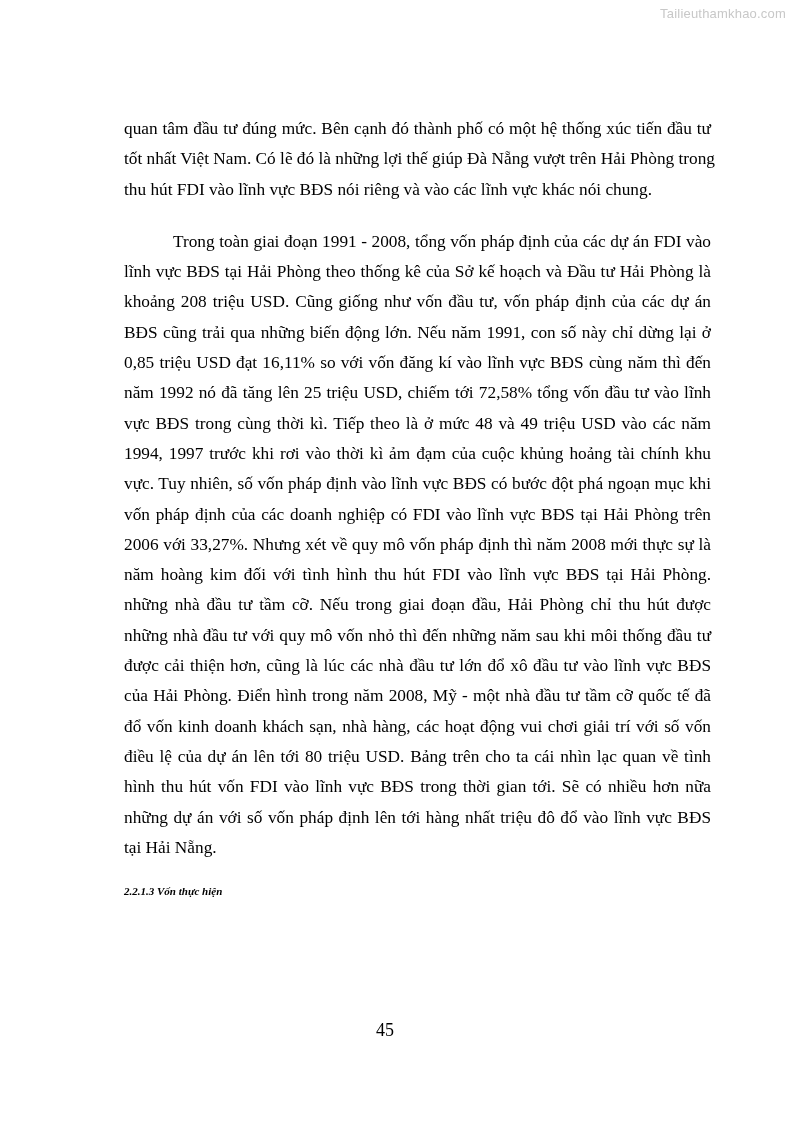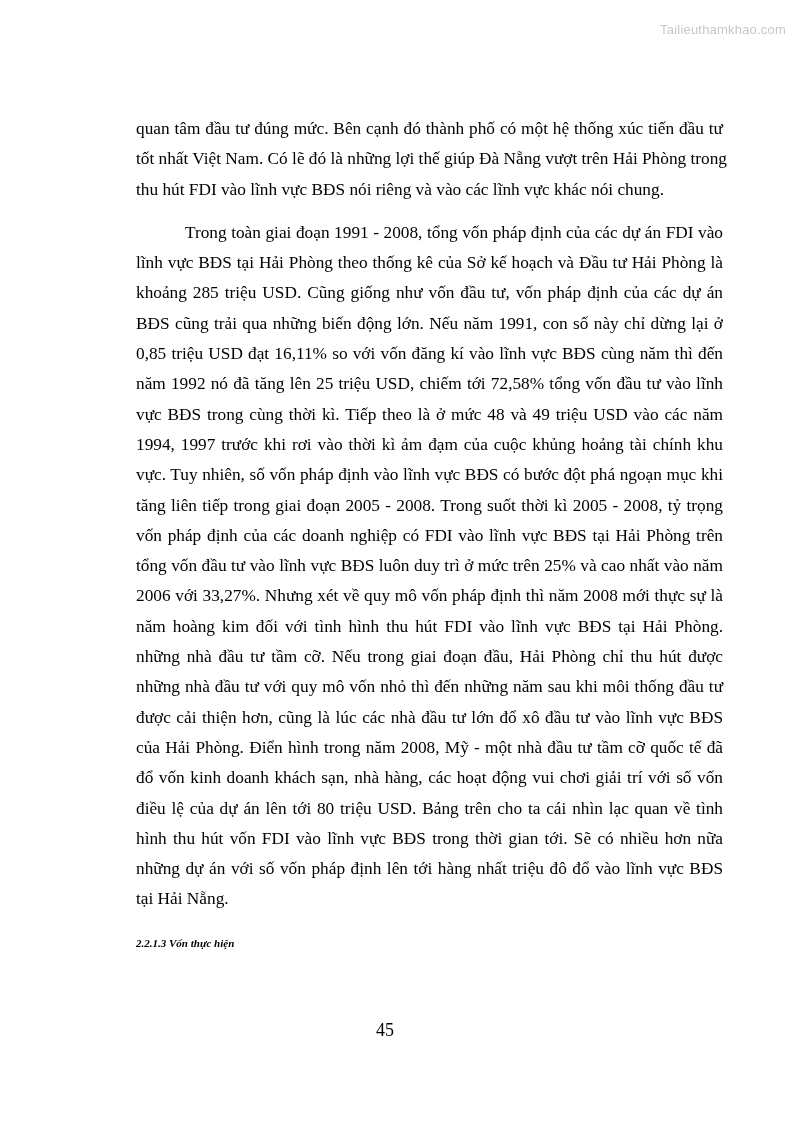--- a/index.html
+++ b/index.html
@@ -10,30 +10,30 @@
     body {
       width: 794px;
       height: 1123px;
       position: relative;
       overflow: hidden;
       font-family: "Liberation Serif", serif;
       color: #000000;
     }
     .watermark {
       position: absolute;
-      top: 22px;
+      top: 6px;
       right: 8px;
       font-family: "Liberation Sans", sans-serif;
       font-size: 13px;
       color: #c8c8c8;
       letter-spacing: 0.2px;
     }
     .page {
       position: absolute;
-      left: 136px;
+      left: 124px;
       top: 114px;
       width: 587px;
     }
     .para {
       margin: 0;
     }
     .line {
       display: block;
       font-size: 17.3px;
       height: 30.3px;
@@ -42,21 +42,21 @@
       text-align-last: justify;
       white-space: nowrap;
     }
     .line.last {
       text-align-last: left;
     }
     .line.indent {
       padding-left: 49px;
     }
     .para + .para {
-      margin-top: 13px;
+      margin-top: 22px;
     }
     .heading {
       margin-top: 13px;
       font-size: 11px;
       line-height: 30.3px;
       font-weight: bold;
       font-style: italic;
     }
     .page-number {
       position: absolute;
@@ -75,30 +75,28 @@
 <div class="page">
   <div class="para">
     <span class="line">quan tâm đầu tư đúng mức. Bên cạnh đó thành phố có một hệ thống xúc tiến đầu tư</span>
     <span class="line">tốt nhất Việt Nam. Có lẽ đó là những lợi thế giúp Đà Nẵng vượt trên Hải Phòng trong</span>
     <span class="line last">thu hút FDI vào lĩnh vực BĐS nói riêng và vào các lĩnh vực khác nói chung.</span>
   </div>
 
   <div class="para">
     <span class="line indent">Trong toàn giai đoạn 1991 - 2008, tổng vốn pháp định của các dự án FDI vào</span>
     <span class="line">lĩnh vực BĐS tại Hải Phòng theo thống kê của Sở kế hoạch và Đầu tư Hải Phòng là</span>
-    <span class="line">khoảng 285 triệu USD. Cũng giống như vốn đầu tư, vốn pháp định của các dự án</span>
+    <span class="line">khoảng 208 triệu USD. Cũng giống như vốn đầu tư, vốn pháp định của các dự án</span>
     <span class="line">BĐS cũng trải qua những biến động lớn. Nếu năm 1991, con số này chỉ dừng lại ở</span>
     <span class="line">0,85 triệu USD đạt 16,11% so với vốn đăng kí vào lĩnh vực BĐS cùng năm thì đến</span>
     <span class="line">năm 1992 nó đã tăng lên 25 triệu USD, chiếm tới 72,58% tổng vốn đầu tư vào lĩnh</span>
     <span class="line">vực BĐS trong cùng thời kì. Tiếp theo là ở mức 48 và 49 triệu USD vào các năm</span>
     <span class="line">1994, 1997 trước khi rơi vào thời kì ảm đạm của cuộc khủng hoảng tài chính khu</span>
     <span class="line">vực. Tuy nhiên, số vốn pháp định vào lĩnh vực BĐS có bước đột phá ngoạn mục khi</span>
-    <span class="line">tăng liên tiếp trong giai đoạn 2005 - 2008. Trong suốt thời kì 2005 - 2008, tỷ trọng</span>
     <span class="line">vốn pháp định của các doanh nghiệp có FDI vào lĩnh vực BĐS tại Hải Phòng trên</span>
-    <span class="line">tổng vốn đầu tư vào lĩnh vực BĐS luôn duy trì ở mức trên 25% và cao nhất vào năm</span>
     <span class="line">2006 với 33,27%. Nhưng xét về quy mô vốn pháp định thì năm 2008 mới thực sự là</span>
     <span class="line">năm hoàng kim đối với tình hình thu hút FDI vào lĩnh vực BĐS tại Hải Phòng.</span>
     <span class="line">những nhà đầu tư tầm cỡ. Nếu trong giai đoạn đầu, Hải Phòng chỉ thu hút được</span>
     <span class="line">những nhà đầu tư với quy mô vốn nhỏ thì đến những năm sau khi môi thống đầu tư</span>
     <span class="line">được cải thiện hơn, cũng là lúc các nhà đầu tư lớn đổ xô đầu tư vào lĩnh vực BĐS</span>
     <span class="line">của Hải Phòng. Điển hình trong năm 2008, Mỹ - một nhà đầu tư tầm cỡ quốc tế đã</span>
     <span class="line">đổ vốn kinh doanh khách sạn, nhà hàng, các hoạt động vui chơi giải trí với số vốn</span>
     <span class="line">điều lệ của dự án lên tới 80 triệu USD. Bảng trên cho ta cái nhìn lạc quan về tình</span>
     <span class="line">hình thu hút vốn FDI vào lĩnh vực BĐS trong thời gian tới. Sẽ có nhiều hơn nữa</span>
     <span class="line">những dự án với số vốn pháp định lên tới hàng nhất triệu đô đổ vào lĩnh vực BĐS</span>

